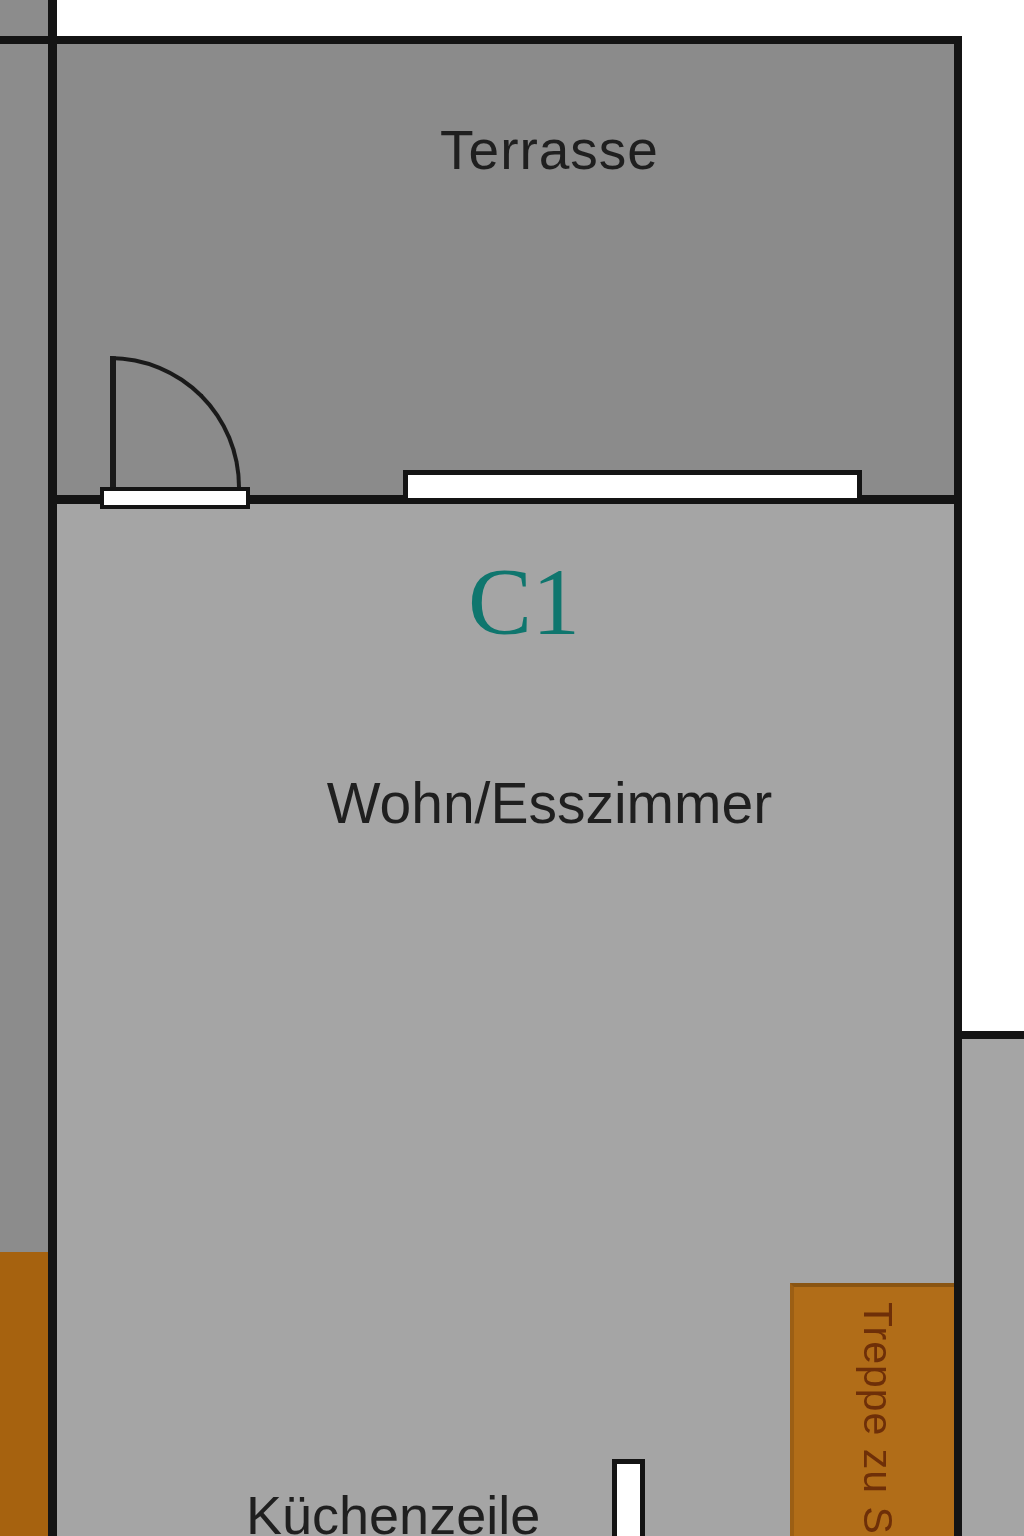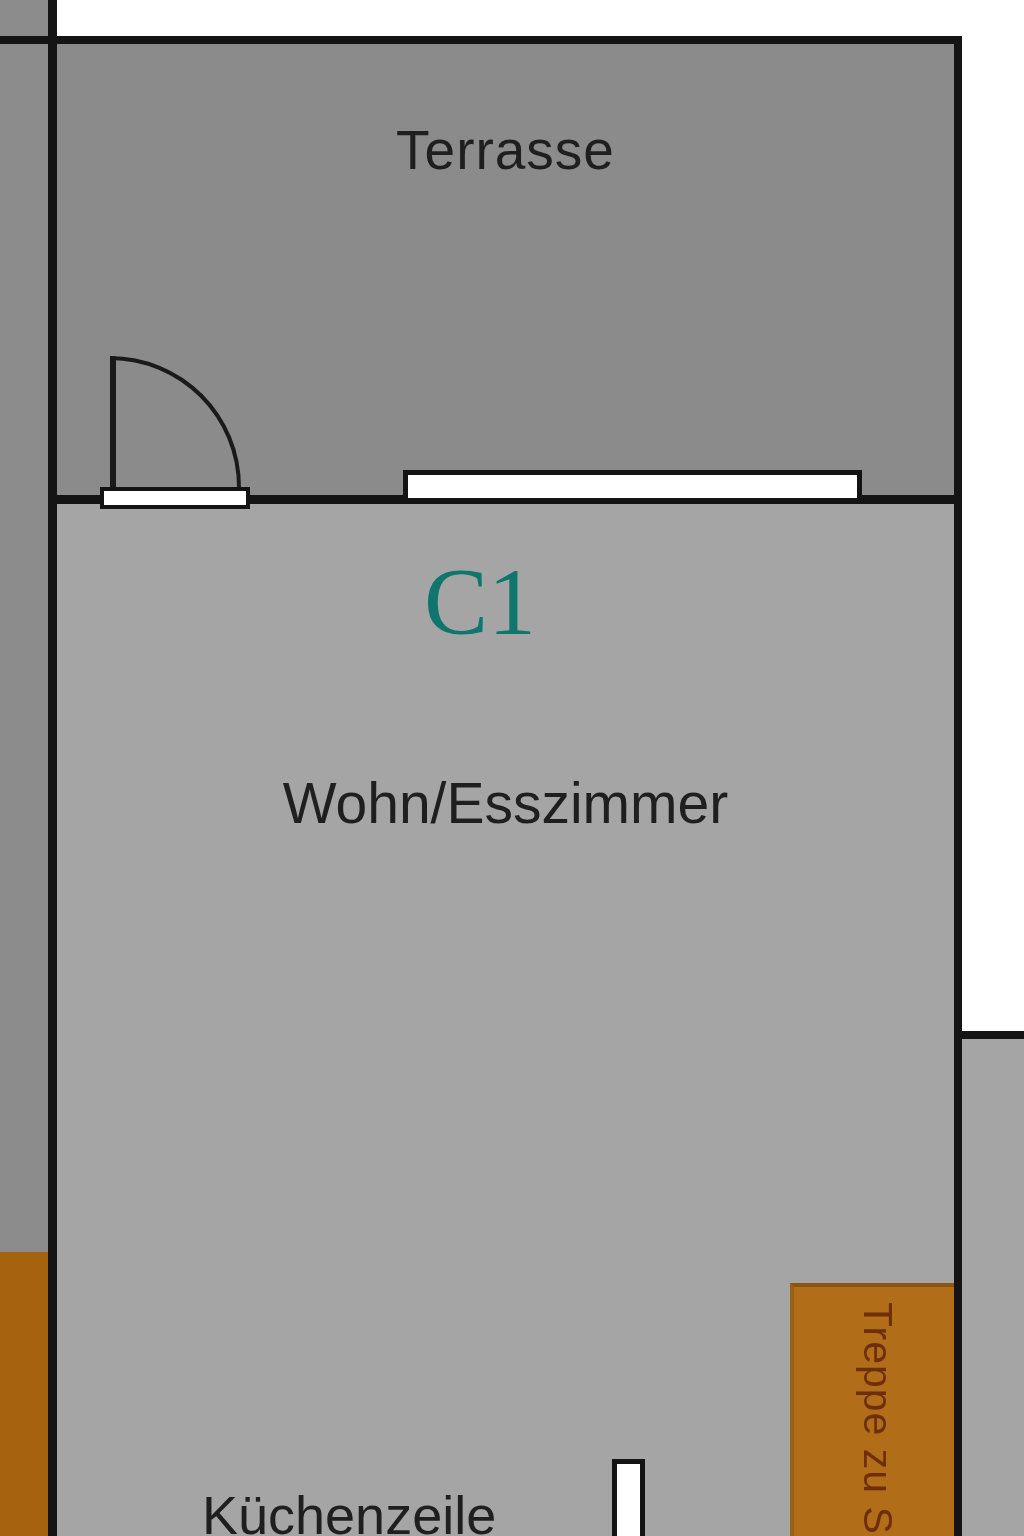--- a/index.html
+++ b/index.html
@@ -54,21 +54,21 @@
     border-top-right-radius: 131px 131px;
     box-sizing: border-box; z-index: 4;
   }
   .kitchen-bar {
     left: 612px; top: 1459px; width: 33px; height: 90px;
     background: #ffffff; border: 5px solid #141414; border-bottom: none;
     box-sizing: border-box; z-index: 4;
   }
 
   
-  .plan-label { color: #1f1f1f; z-index: 5; }
+  .plan-label { color: #1f1f1f; z-index: 5; margin-left: 44px; }
   .label-terrace {
     left: 57px; top: 118px; width: 897px;
     text-align: center; font-size: 55px; letter-spacing: 1px;
   }
   .label-unit {
     left: 424px; top: 546px;
     font-family: "Liberation Serif", serif;
     font-size: 96px; color: #0f766e;
   }
   .label-living {

